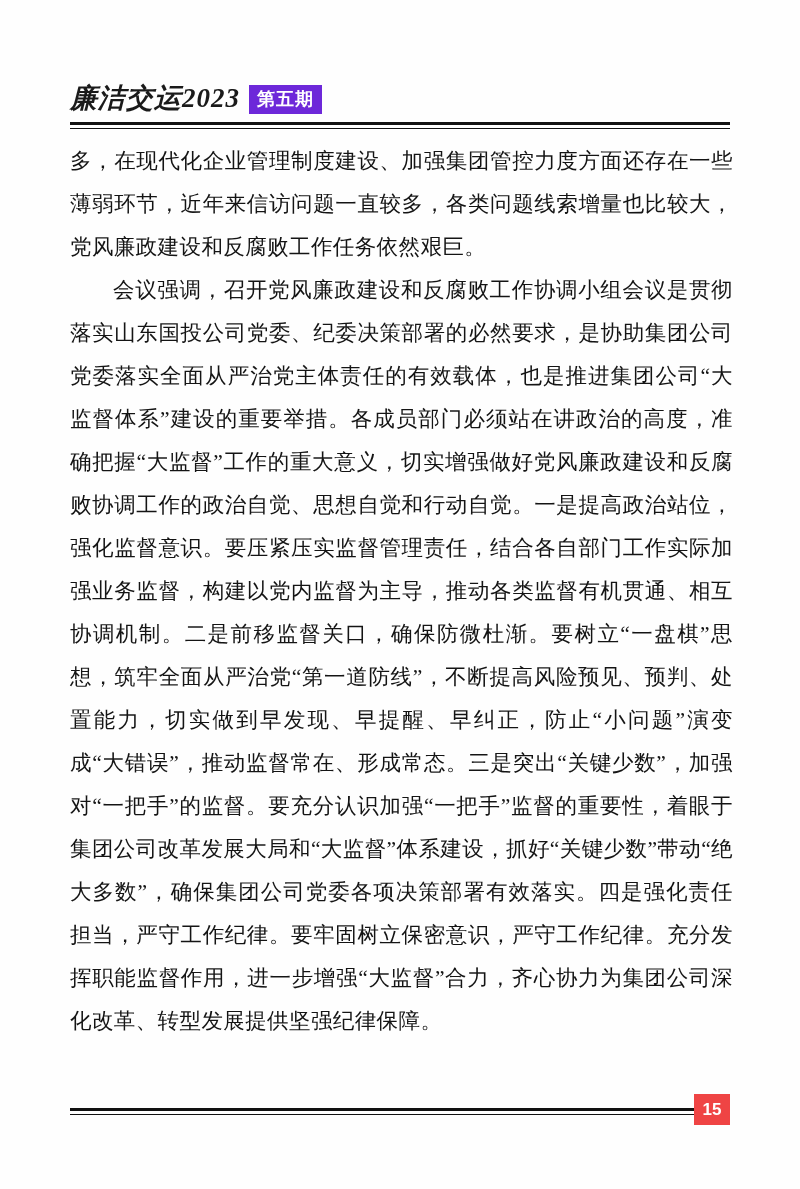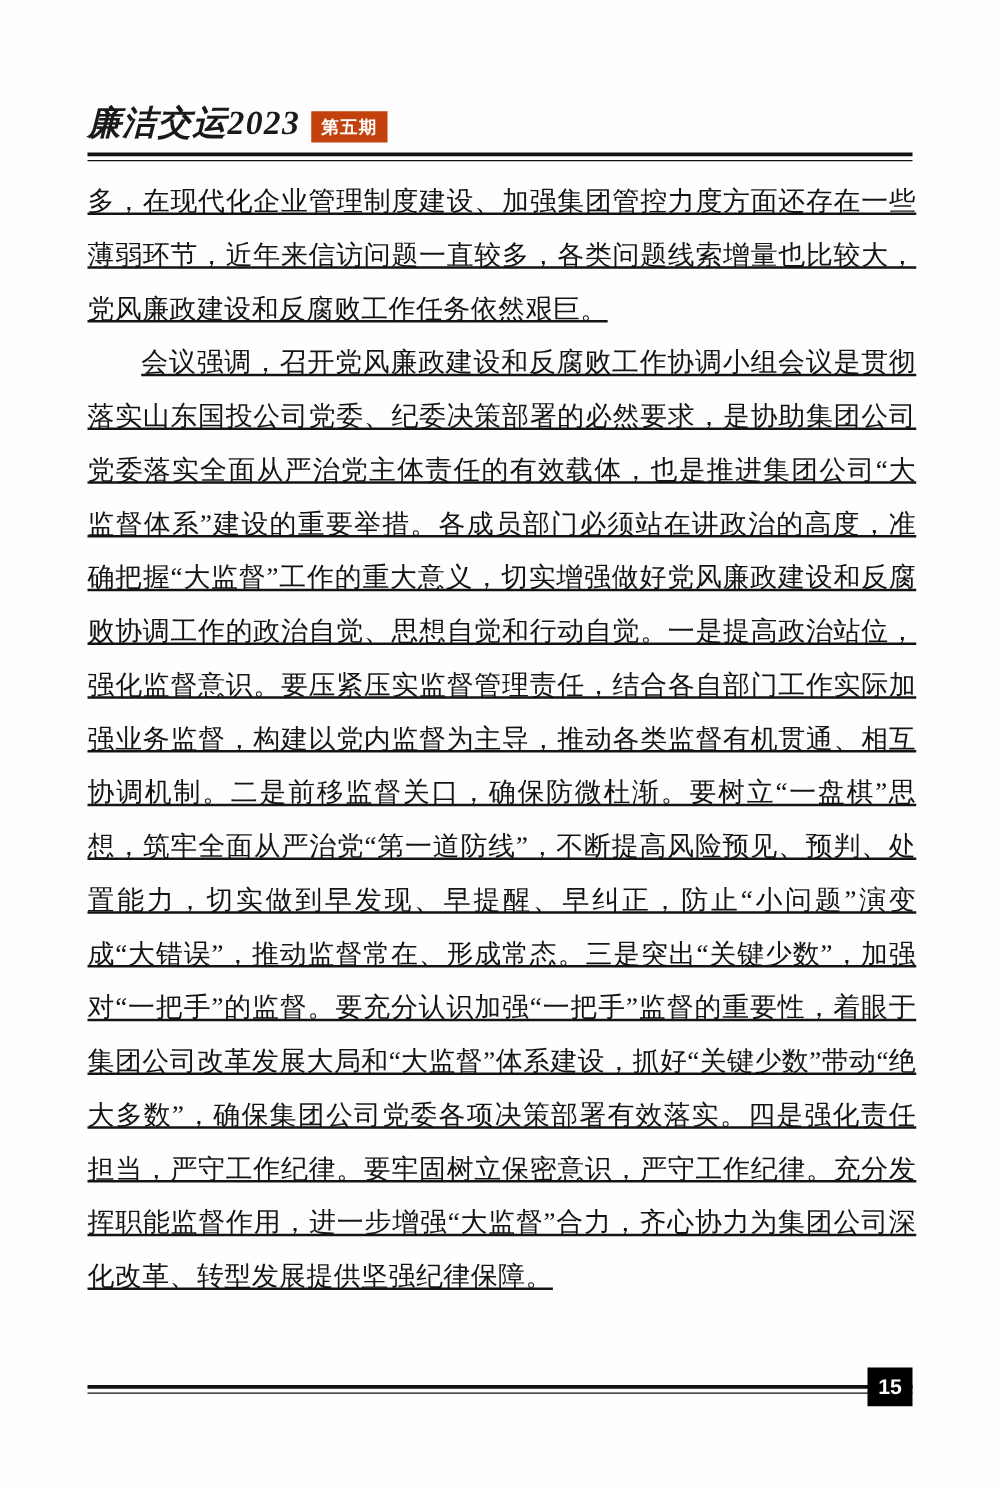--- a/index.html
+++ b/index.html
@@ -40,23 +40,23 @@
     font-weight: bold;
     font-size: 27px;
     letter-spacing: 1px;
     color: #1a1a1a;
     line-height: 1;
     padding-bottom: 2px;
     font-style: italic;
   }
   .header-badge {
     margin-left: 9px;
-    background: #c2410c;
+    background: #6d28d9;
     color: #ffffff;
-    font-size: 14px;
+    font-size: 18px;
     font-weight: bold;
     line-height: 1;
     padding: 5px 8px 6px 8px;
     letter-spacing: 1px;
     font-family: "Liberation Sans", "DejaVu Sans", sans-serif;
   }
 
   .rule-top {
     position: absolute;
     left: 70px;
@@ -82,21 +82,20 @@
     width: 663px;
   }
   .para {
     font-size: 21.5px;
     line-height: 43px;
     text-align: justify;
     text-justify: inter-ideograph;
     letter-spacing: 0.4px;
     margin: 0;
     color: #141414;
-    text-decoration: underline;
   }
   .para.indent {
     text-indent: 2em;
   }
 
   
   .rule-bottom {
     position: absolute;
     left: 70px;
     top: 1108px;
@@ -111,21 +110,21 @@
     width: 660px;
     height: 0;
     border-top: 1px solid #111111;
   }
   .page-number {
     position: absolute;
     left: 694px;
     top: 1094px;
     width: 36px;
     height: 31px;
-    background: #000000;
+    background: #ef4444;
     color: #ffffff;
     font-family: "Liberation Sans", "DejaVu Sans", sans-serif;
     font-size: 17px;
     font-weight: bold;
     display: flex;
     align-items: center;
     justify-content: center;
   }
 </style>
 </head>

